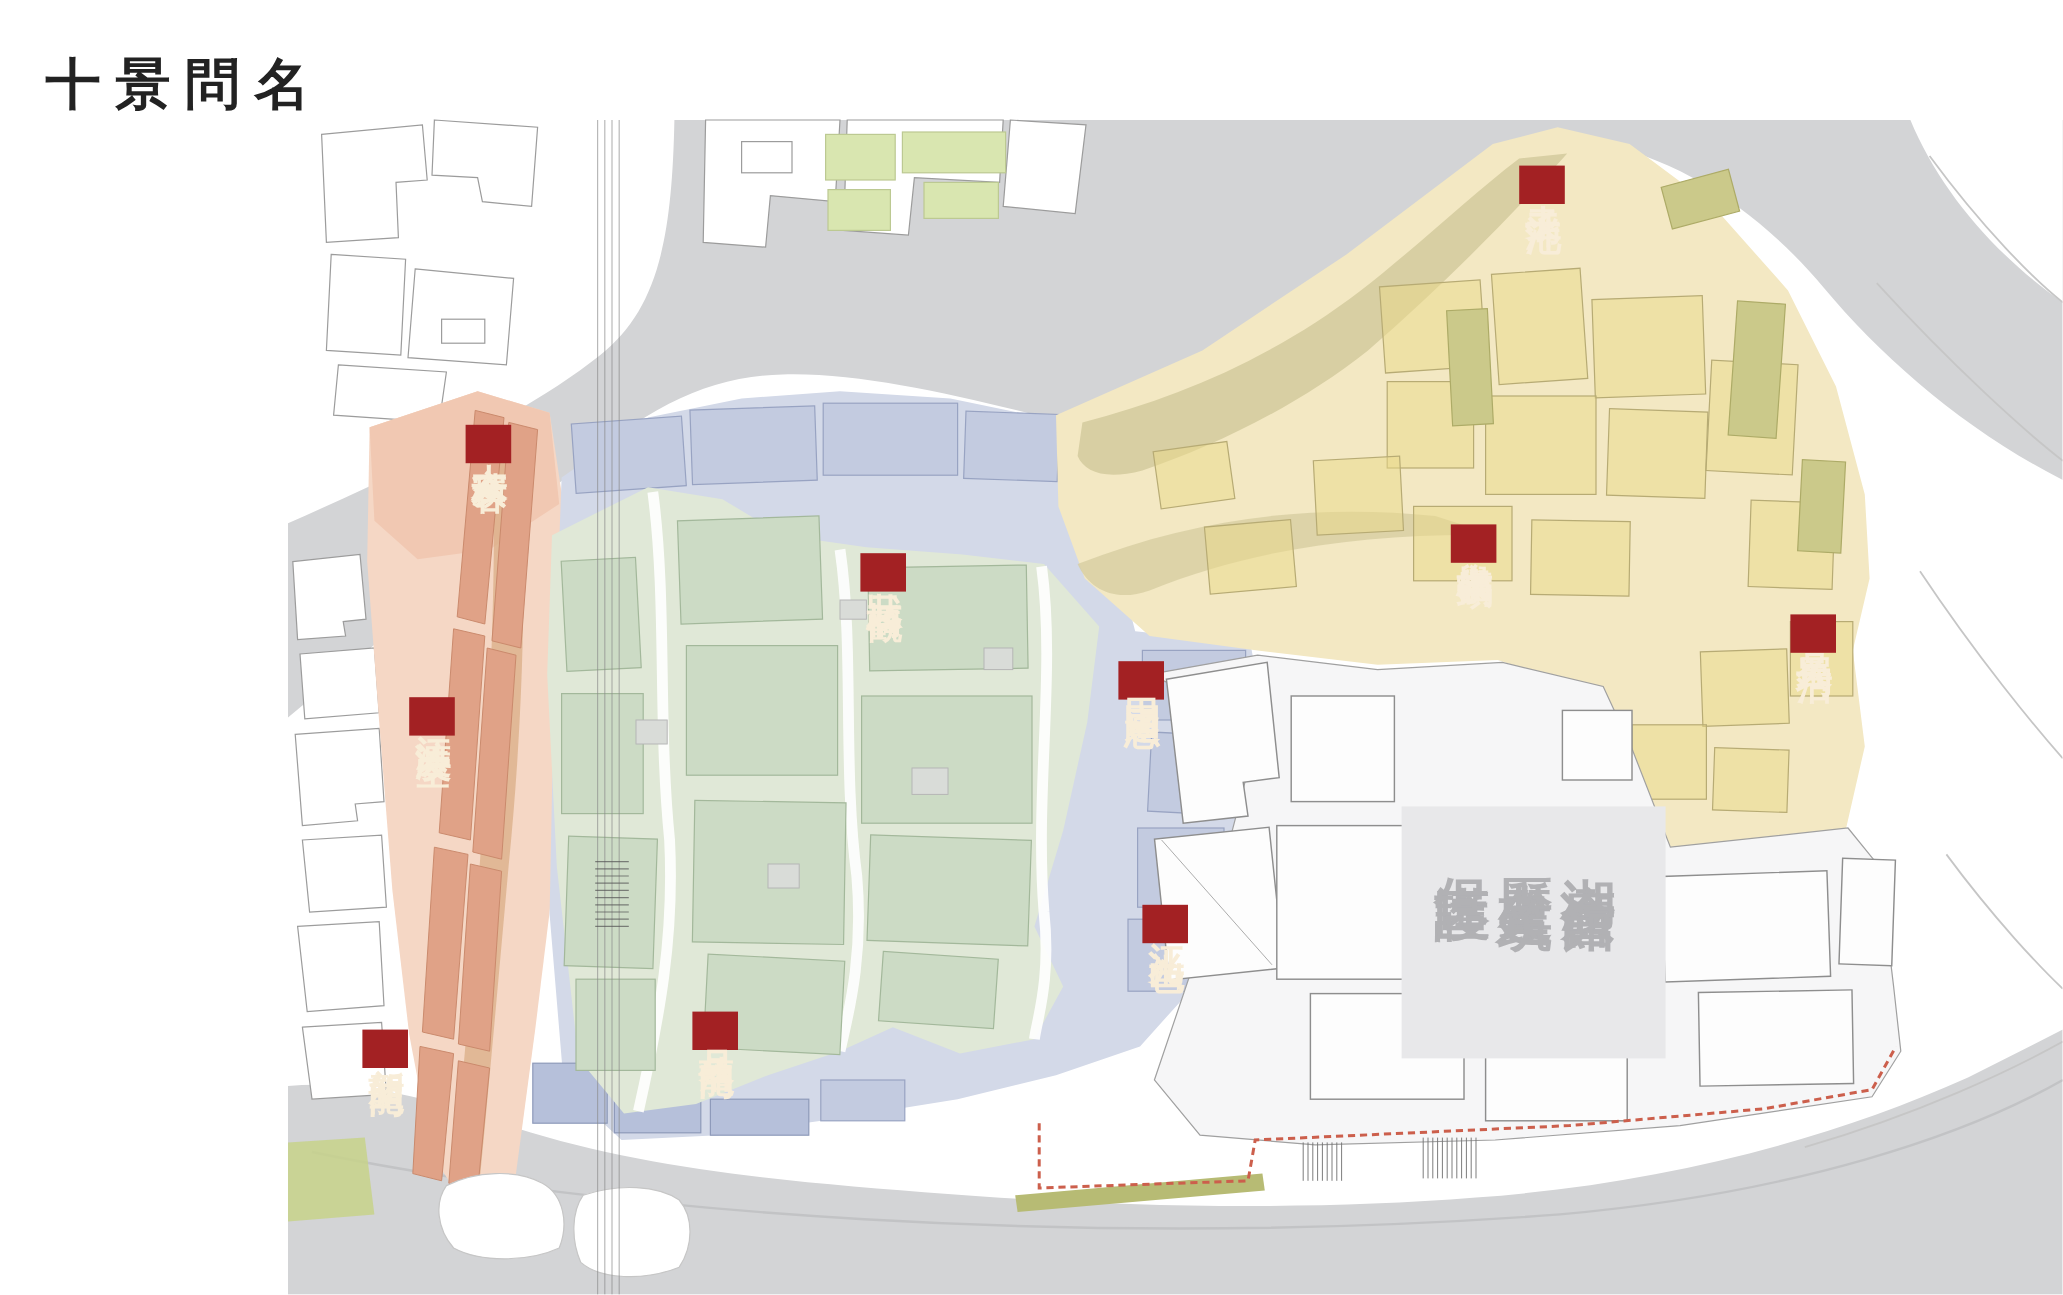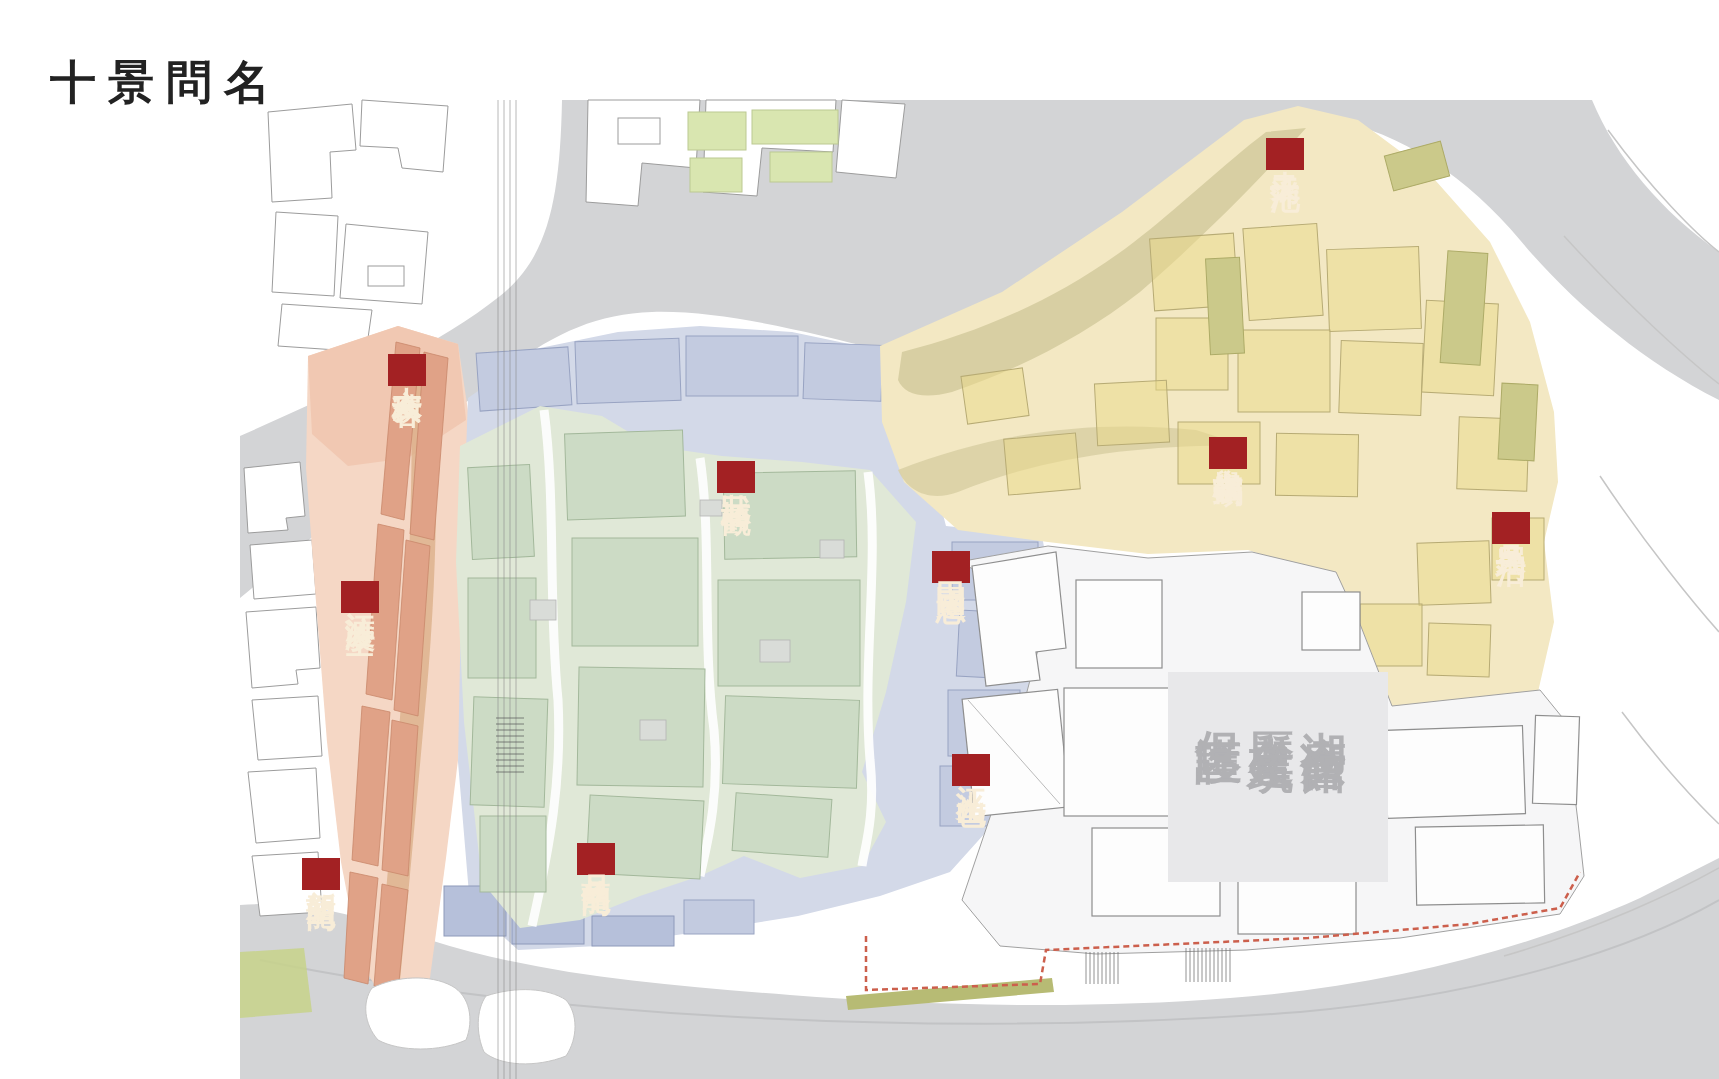--- a/index.html
+++ b/index.html
@@ -6,21 +6,21 @@
   .canvas{
     position:relative;
     width:1719px;height:1079px;
     background:#ffffff;
     overflow:hidden;
     font-family:"Liberation Serif", serif;
   }
   .page-title{
     position:absolute;left:38px;top:40px;
     font-size:46px;font-weight:700;color:#222222;
-    letter-spacing:12px;margin:12px;
+    letter-spacing:12px;margin:0;
     font-family:"Liberation Serif", serif;
   }
   .map-svg{position:absolute;left:0;top:0;}
   .scene-label{
     position:absolute;
     writing-mode:vertical-rl;text-orientation:upright;
     background:#a32123;color:#f8edd8;
     font-size:30px;font-weight:600;letter-spacing:4px;line-height:1;
     padding:8px 4px;text-align:center;
     font-family:"Liberation Serif", serif;

